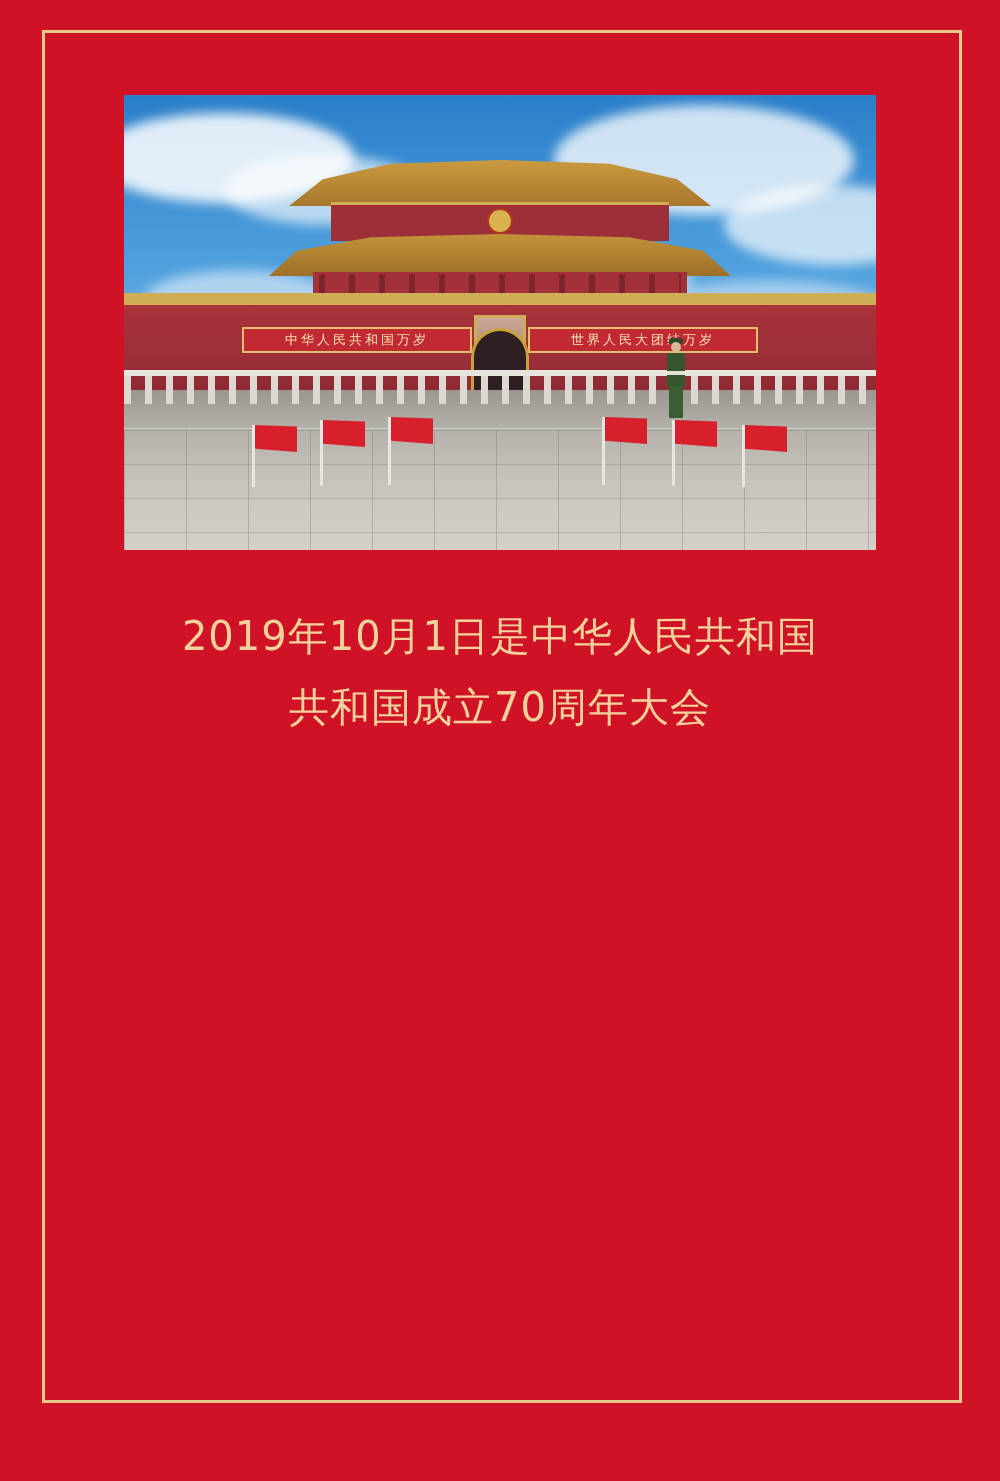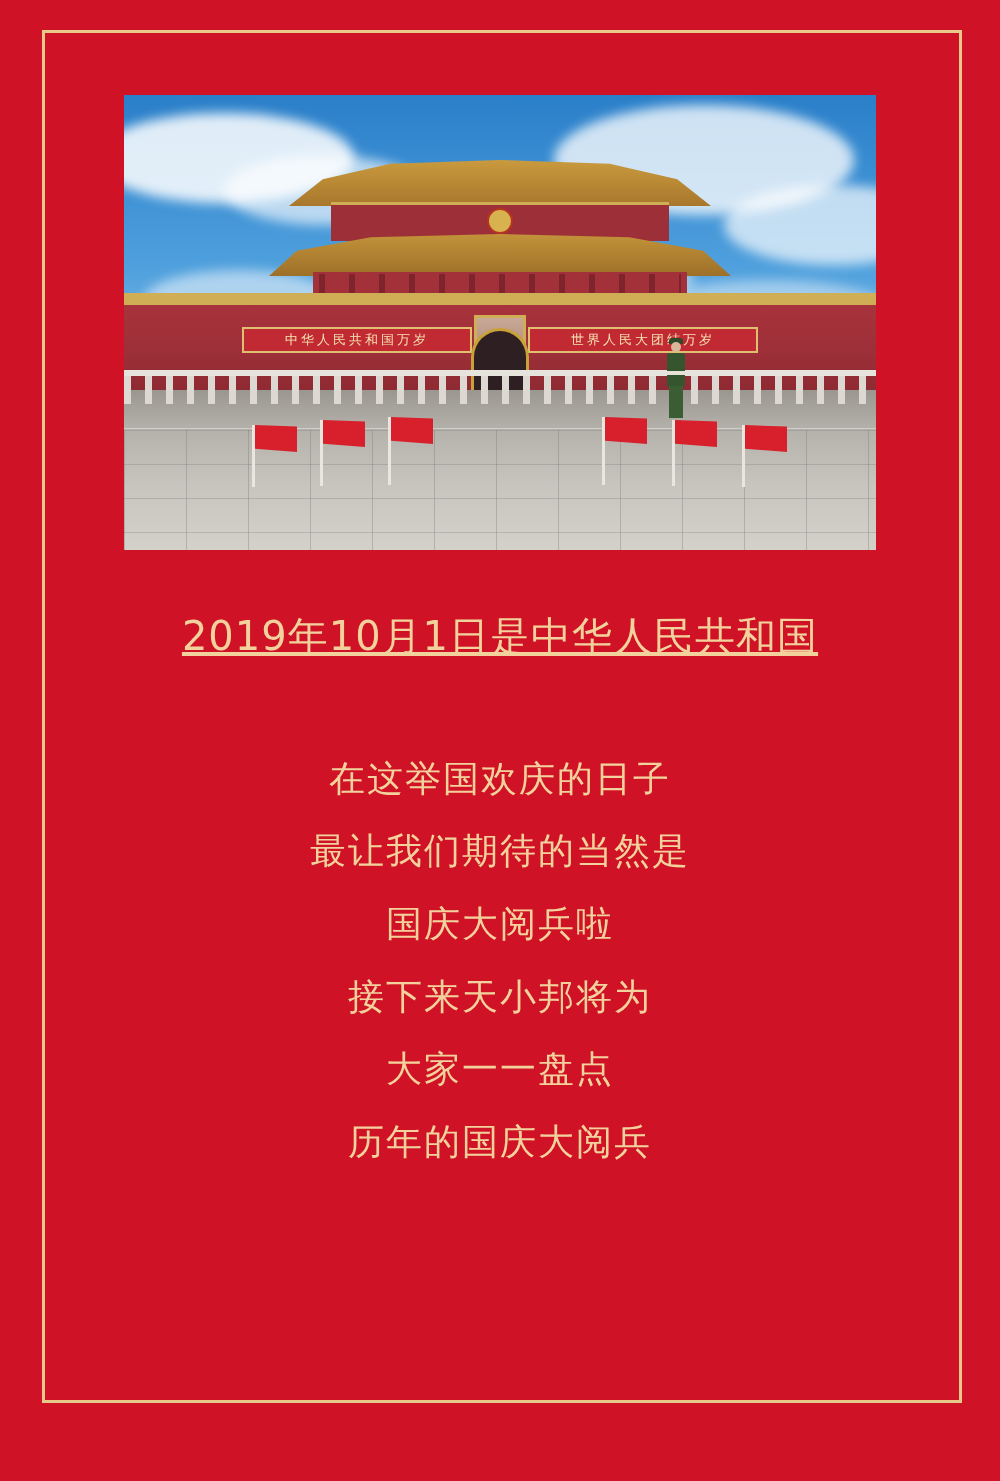--- a/index.html
+++ b/index.html
@@ -277,21 +277,20 @@
     text-align: center;
     color: #f1cf9a;
   }
   .headline p {
     margin: 0 0 14px 0;
     font-size: 40px;
     line-height: 1.42;
     letter-spacing: 1px;
     font-family: "DejaVu Sans", sans-serif;
     color: #f3d19c;
-    text-decoration: underline;
   }
   .gap {
     height: 76px;
   }
   .body-lines p {
     margin: 0 0 24px 0;
     font-size: 36px;
     line-height: 1.35;
     letter-spacing: 2px;
     font-family: "DejaVu Sans", sans-serif;
@@ -362,28 +361,21 @@
         <div class="guard-head"></div>
         <div class="guard-body"></div>
         <div class="guard-belt"></div>
         <div class="guard-legs"></div>
       </div>
     </div>
 
     <div class="text-block">
       <div class="headline">
         <p>2019年10月1日是中华人民共和国</p>
+        <p>共和国成立70周年大会</p>
       </div>
 
       <div class="gap"></div>
 
-      <div class="body-lines">
-        <p>在这举国欢庆的日子</p>
-        <p>最让我们期待的当然是</p>
-        <p>国庆大阅兵啦</p>
-        <p>接下来天小邦将为</p>
-        <p>大家一一盘点</p>
-        <p>历年的国庆大阅兵</p>
-      </div>
     </div>
 
   </div>
 </div>
 
 </body></html>

